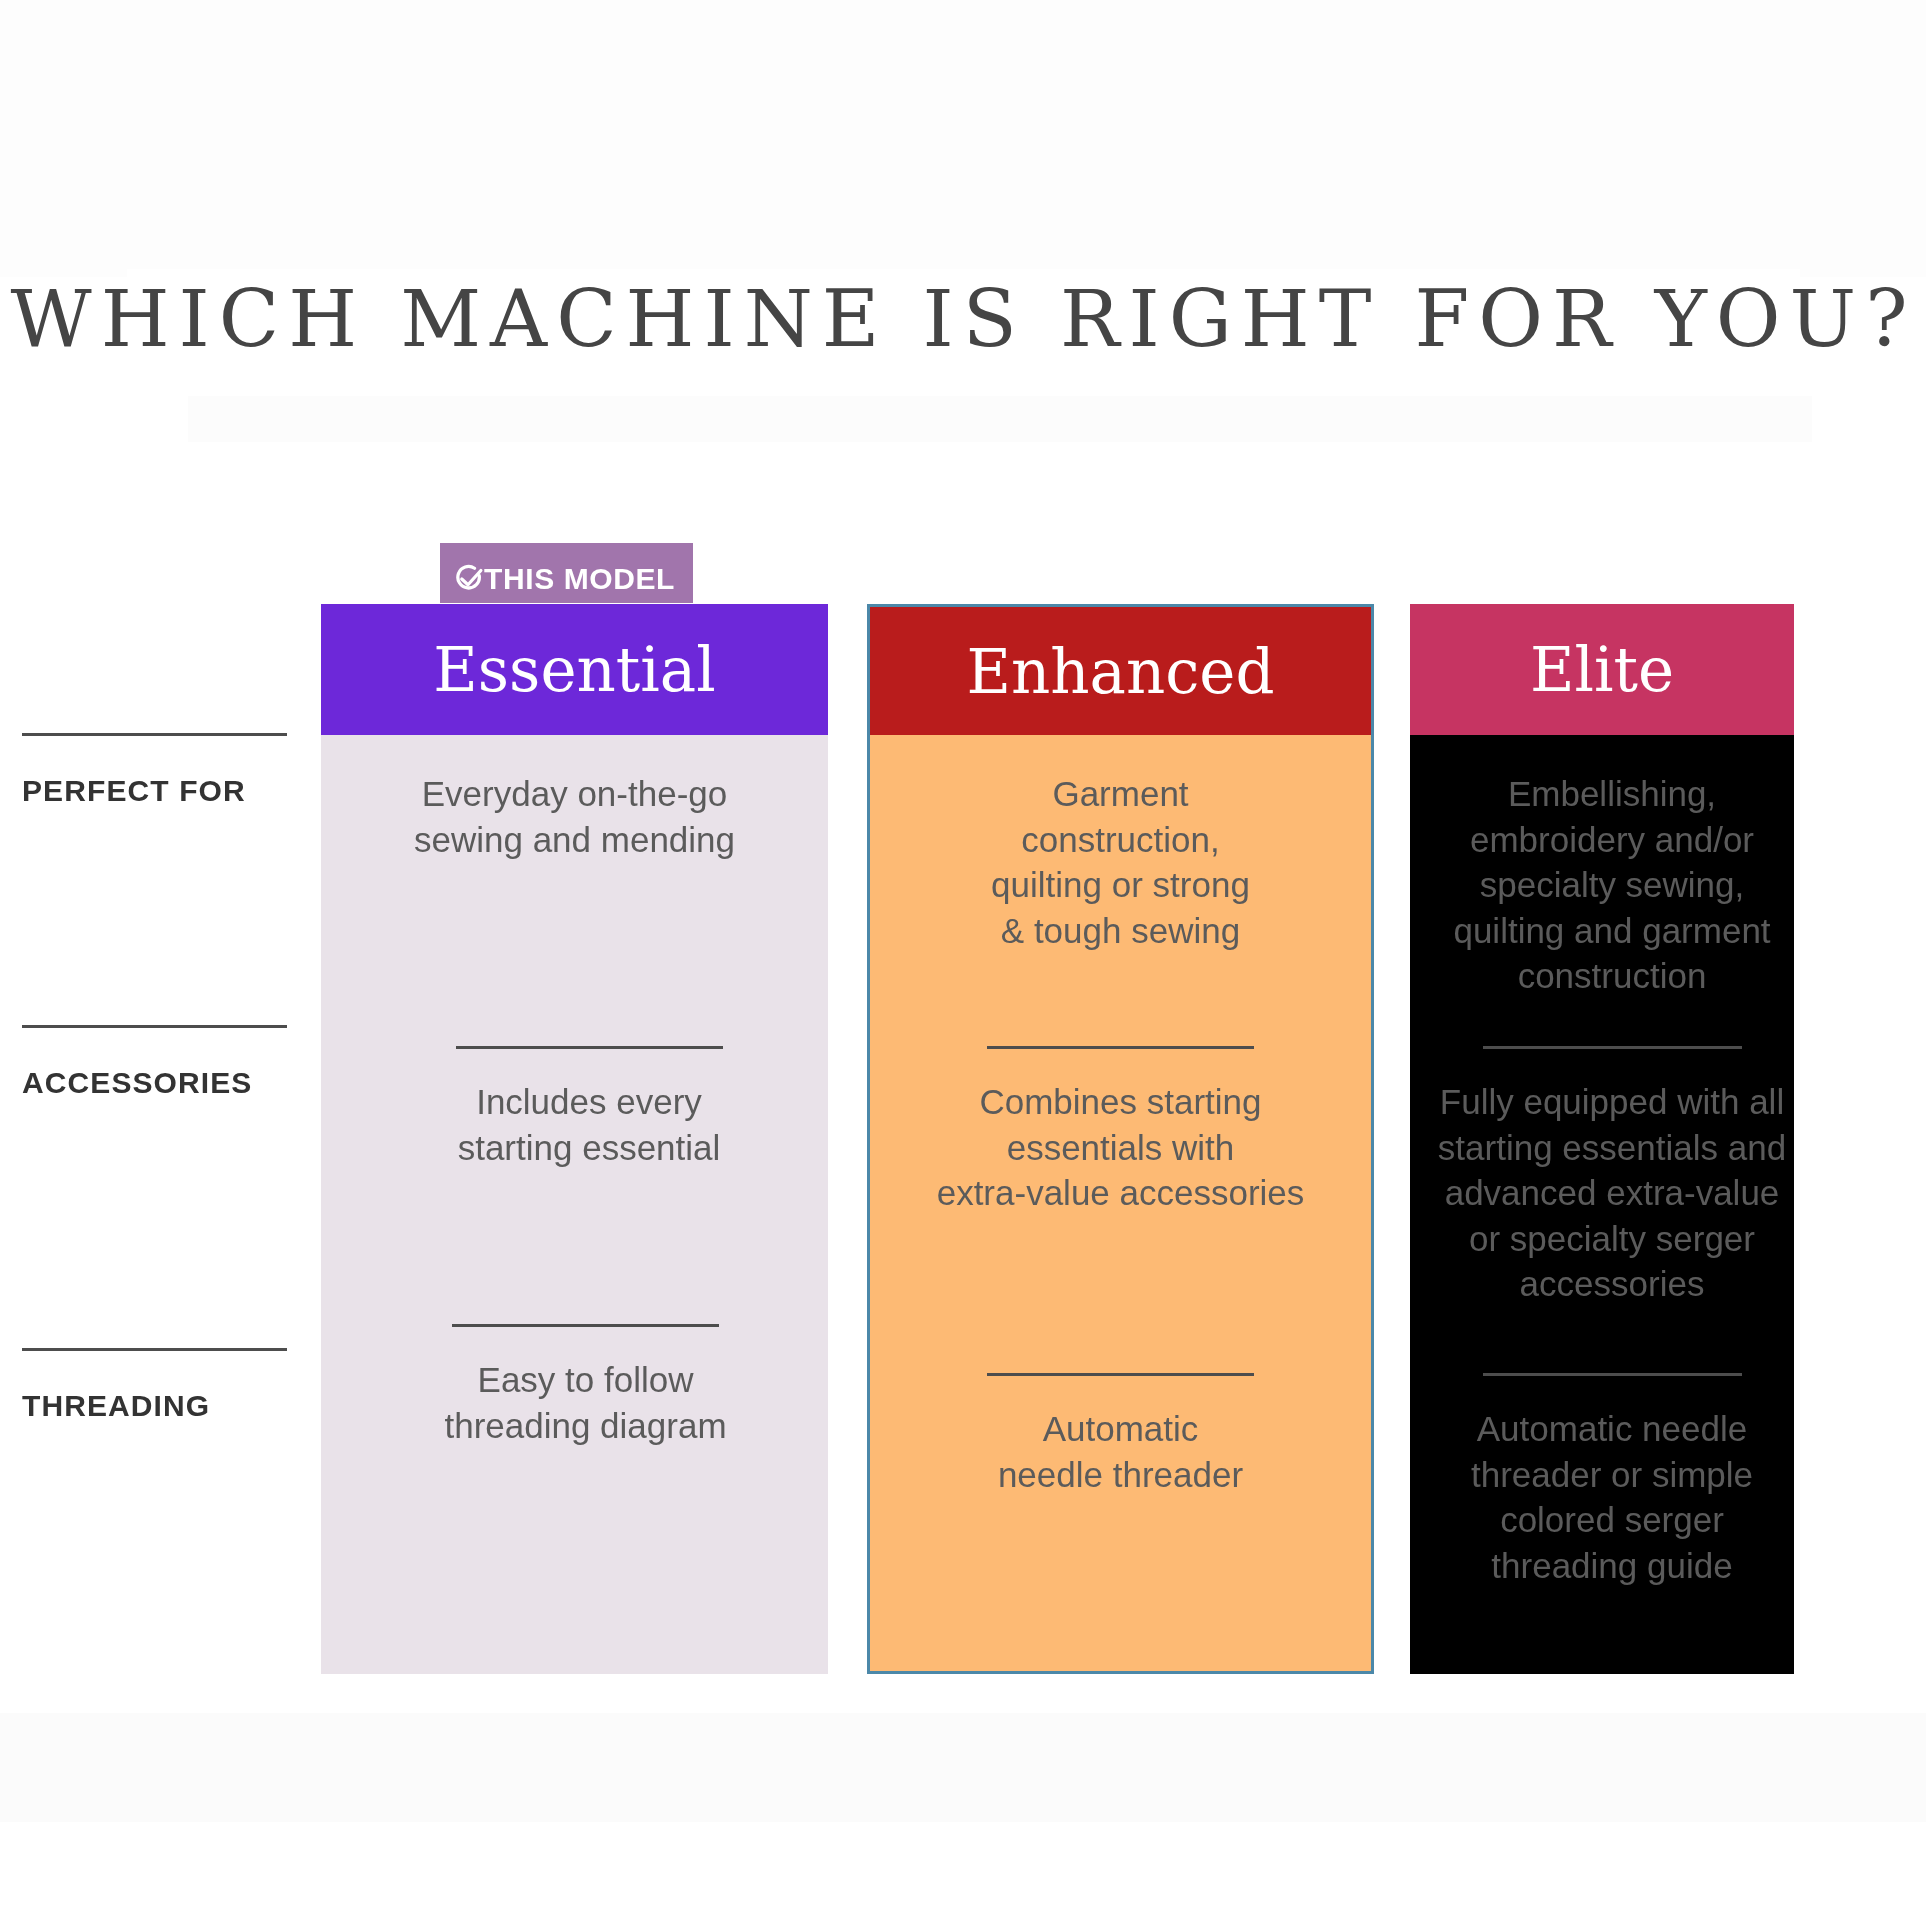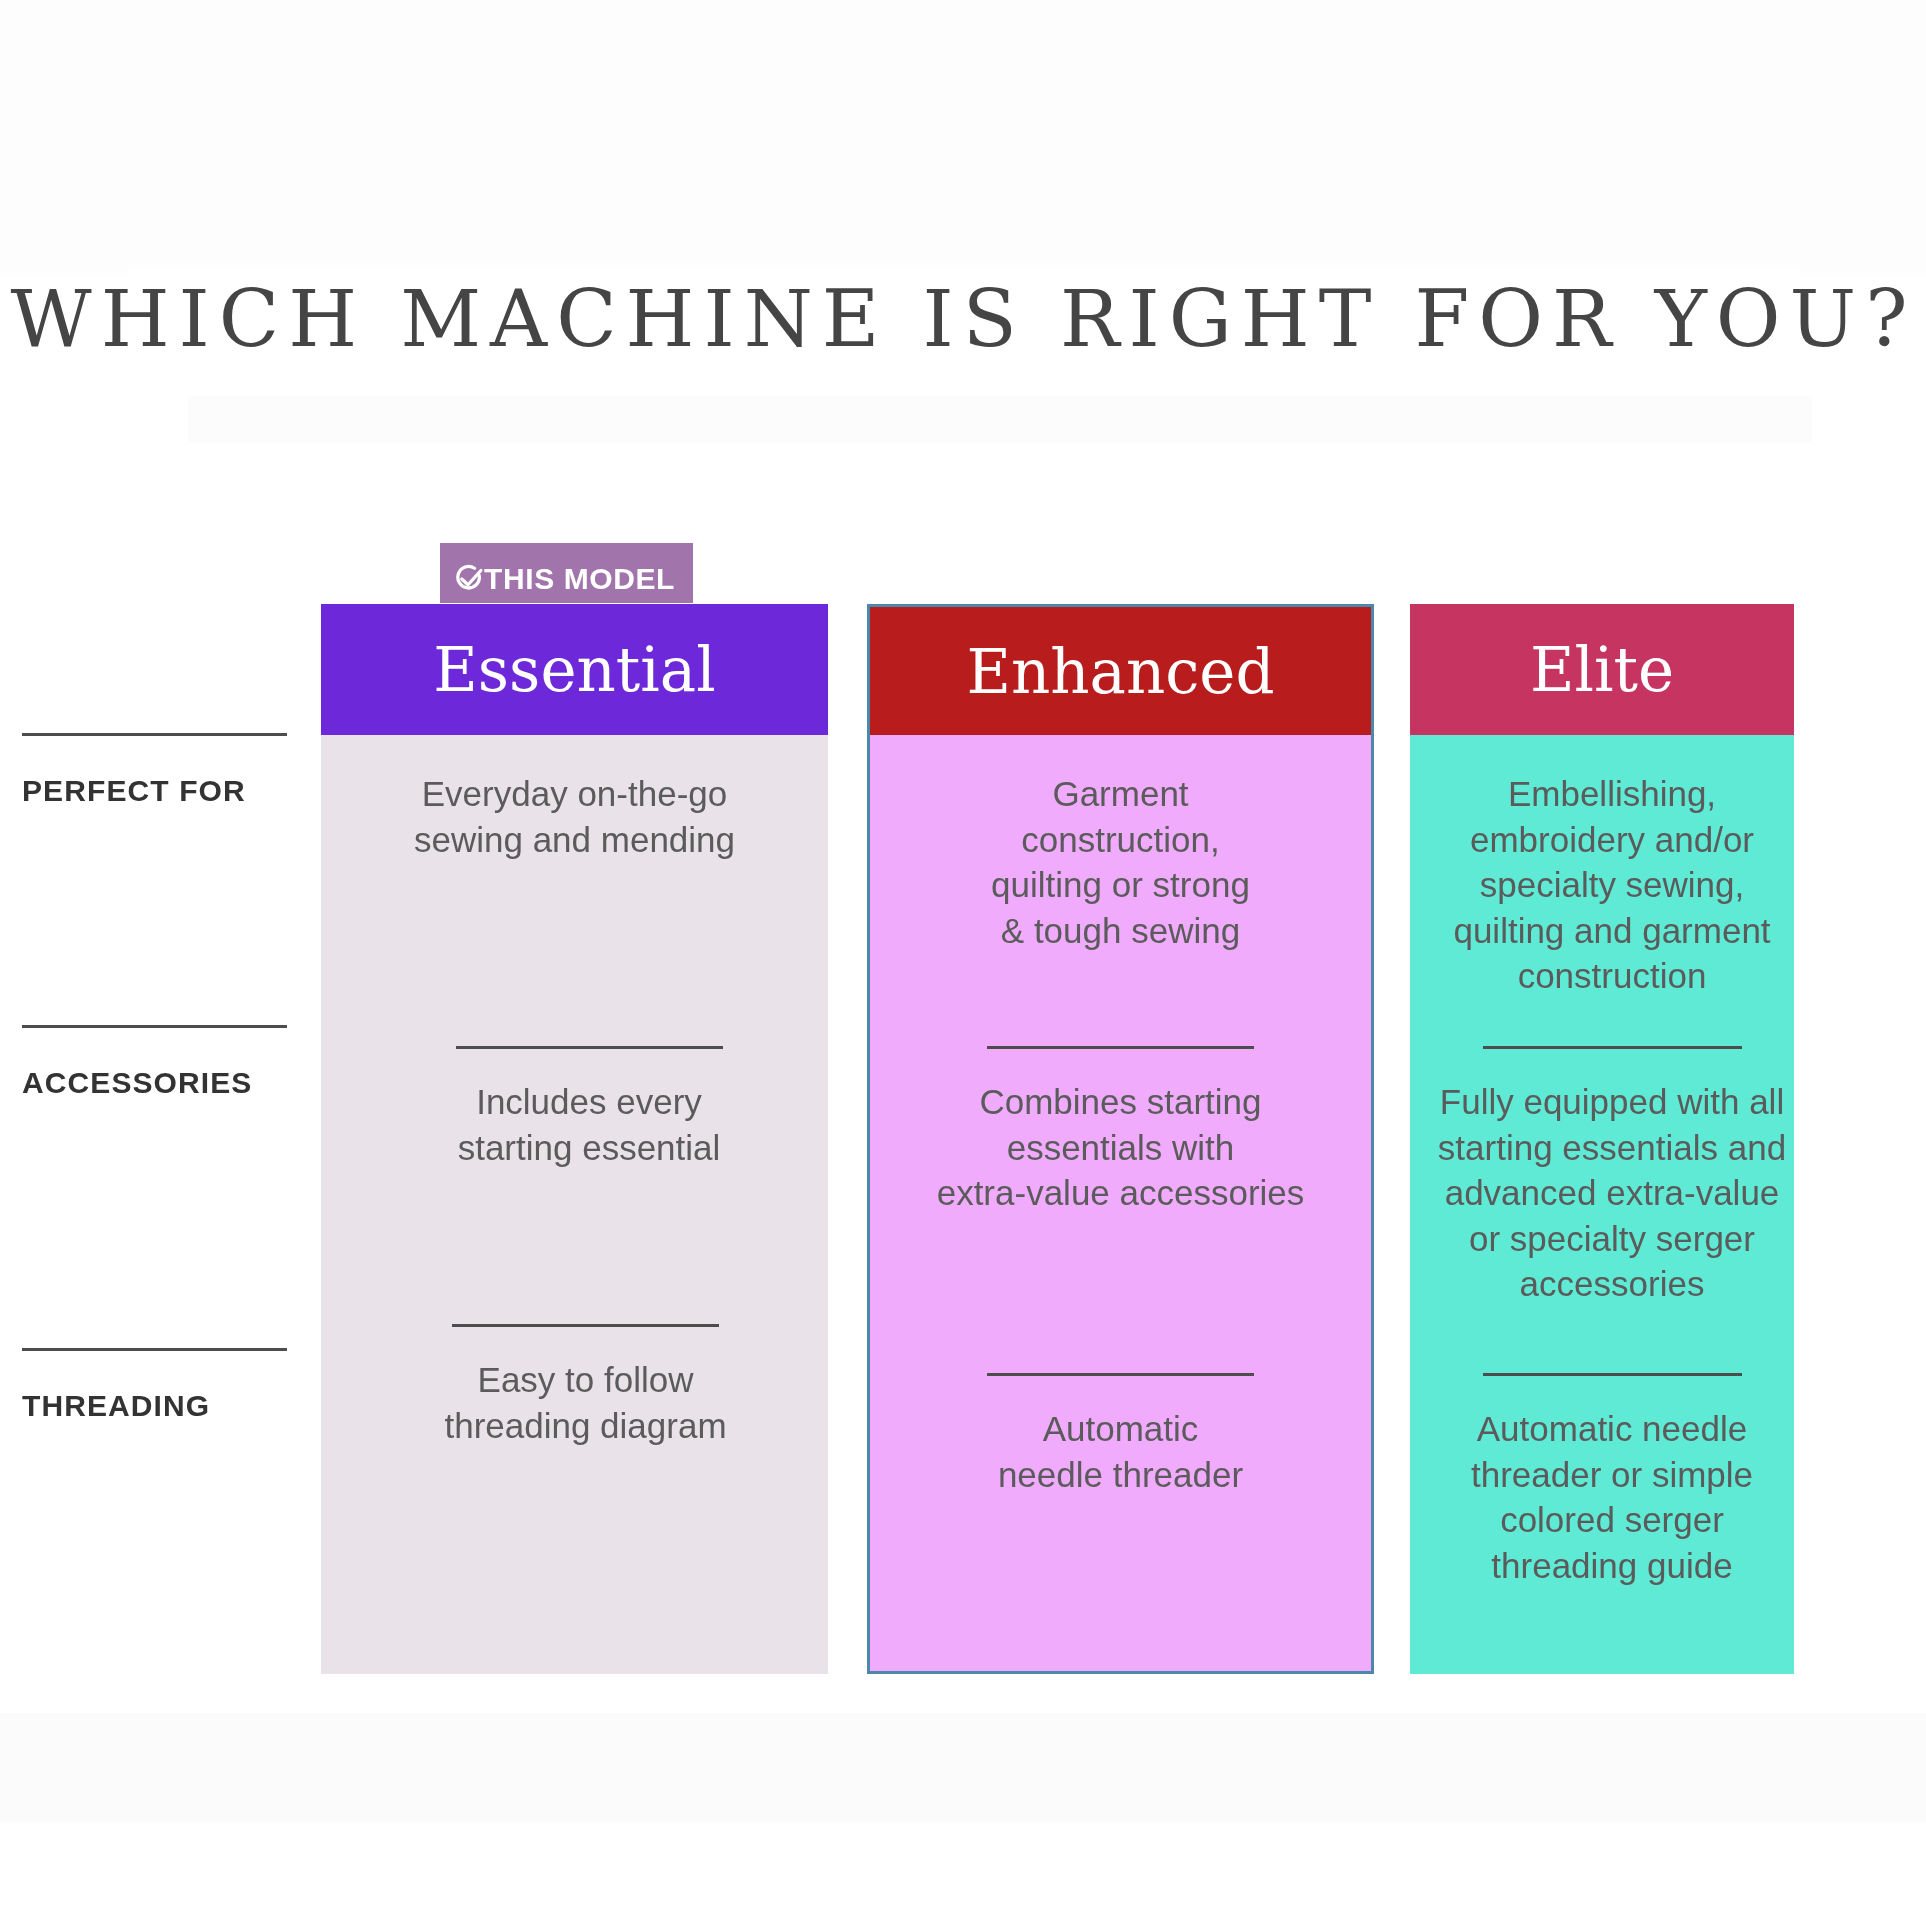--- a/index.html
+++ b/index.html
@@ -135,31 +135,31 @@
 
   
   #col-enhanced { left: 867px; width: 507px; }
   #col-enhanced .col-head {
     background: #b91c1c;
     border: 3px solid #4c88a9;
     border-bottom: none;
     box-sizing: border-box;
   }
   #col-enhanced .col-body {
-    background: #f0abfc;
+    background: #fdba74;
     height: 939px;
     padding-top: 36px;
     border: 3px solid #4c88a9;
     border-top: none;
   }
 
   
   #col-elite { left: 1410px; width: 384px; }
   #col-elite .col-head { background: #c63462; }
-  #col-elite .col-body { background: #5eead4; height: 939px; padding-top: 36px; padding-left: 20px; }
+  #col-elite .col-body { background: #000000; height: 939px; padding-top: 36px; padding-left: 20px; }
   #col-elite .cell { padding: 0 6px; }
   #col-elite .cell .cell-rule { width: 259px; }
 
   
   .badge {
     position: absolute;
     left: 440px;
     top: 543px;
     height: 48px;
     padding: 12px 18px 0 14px;

